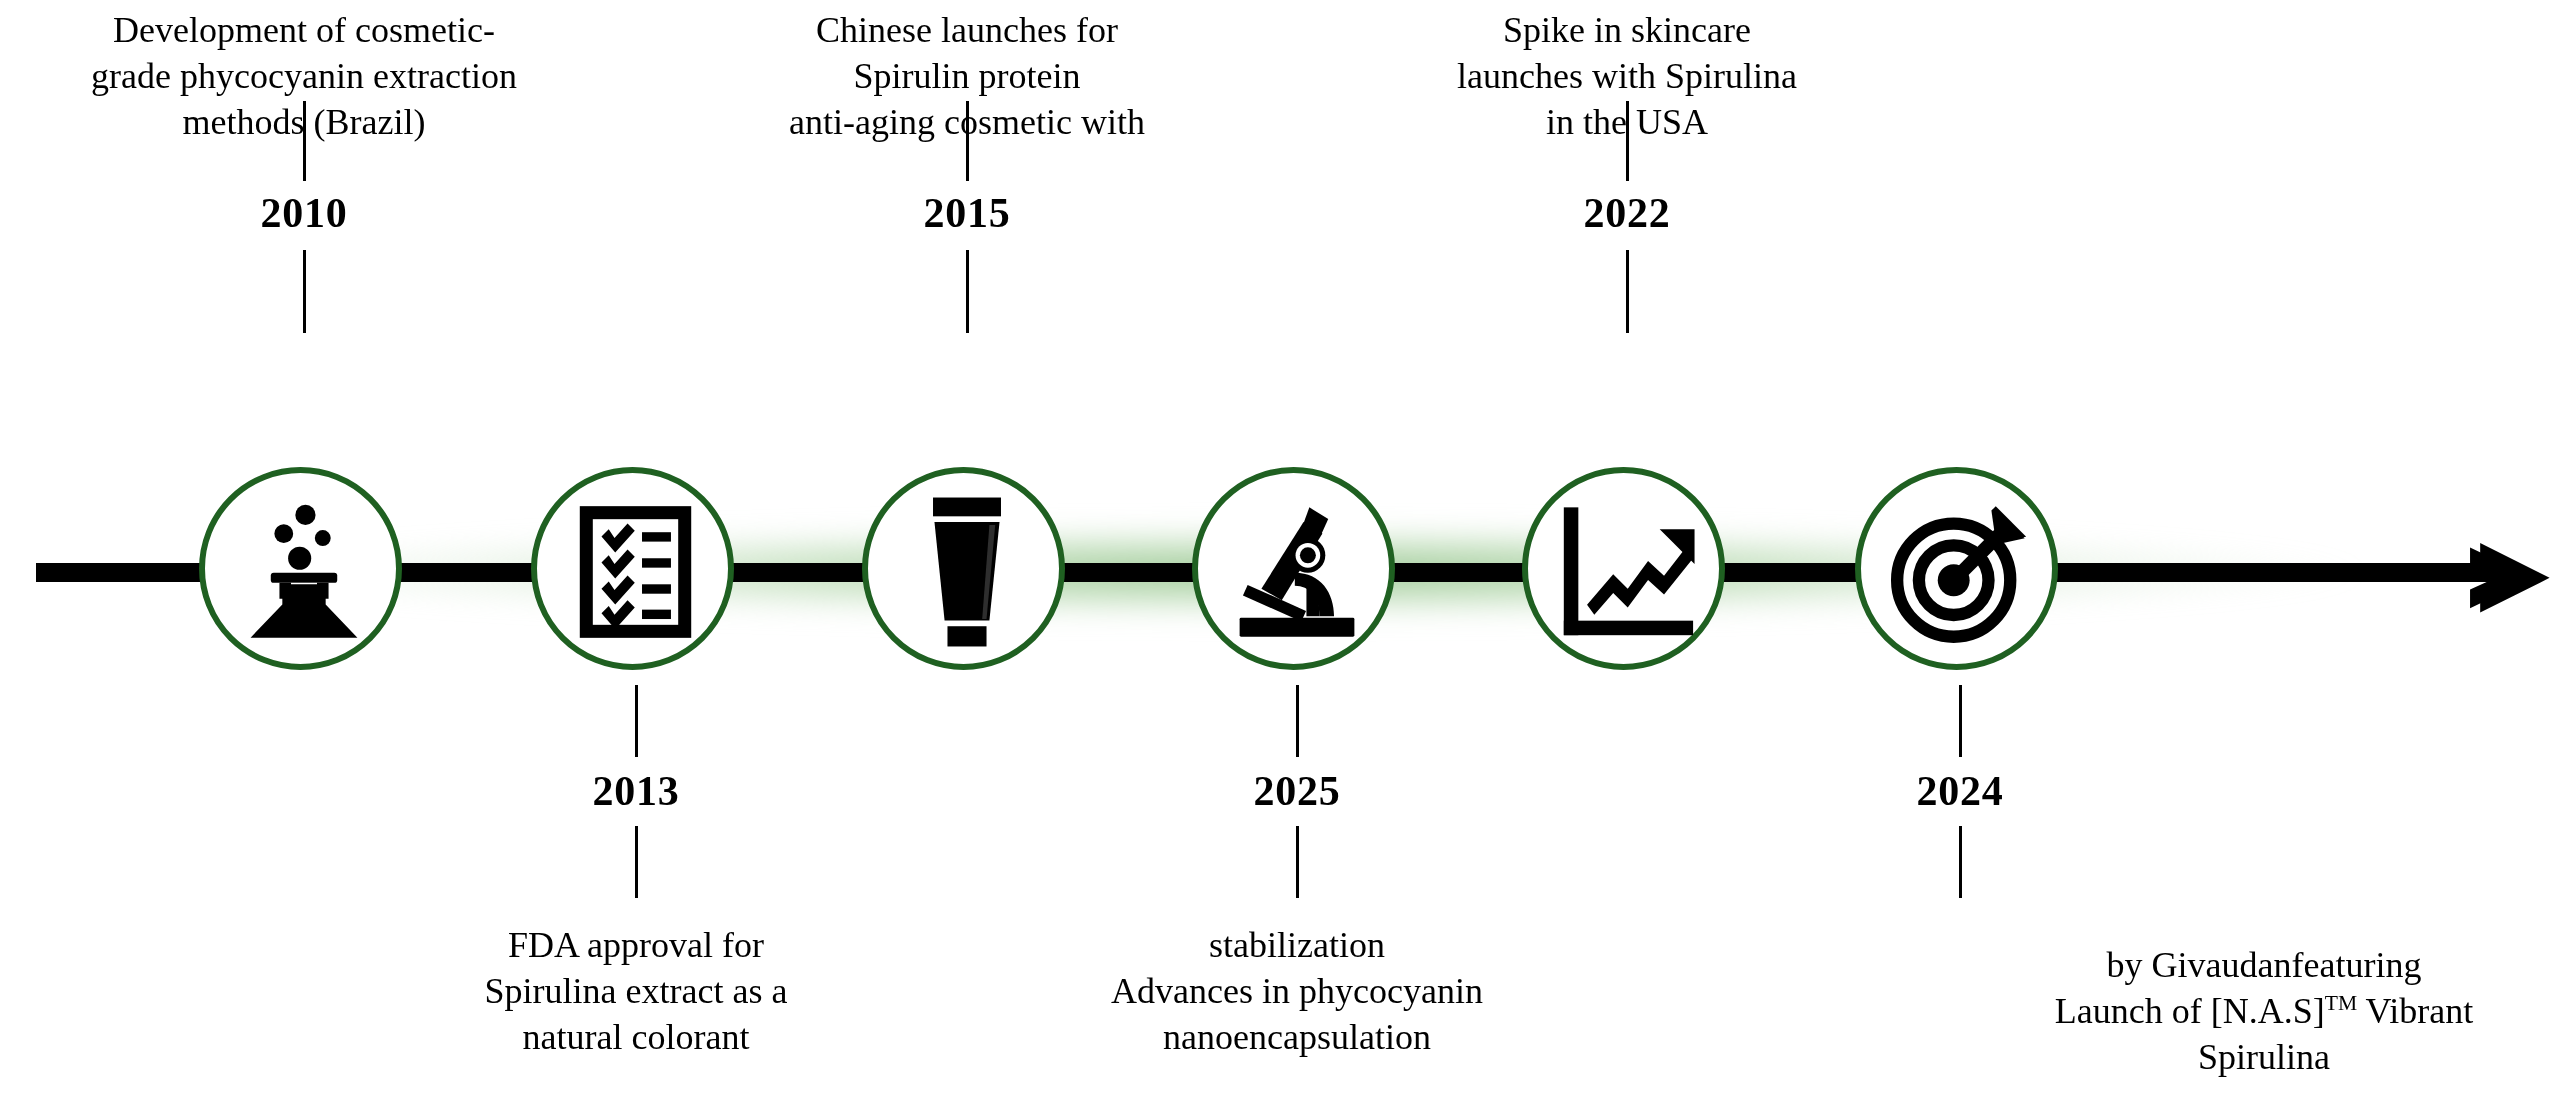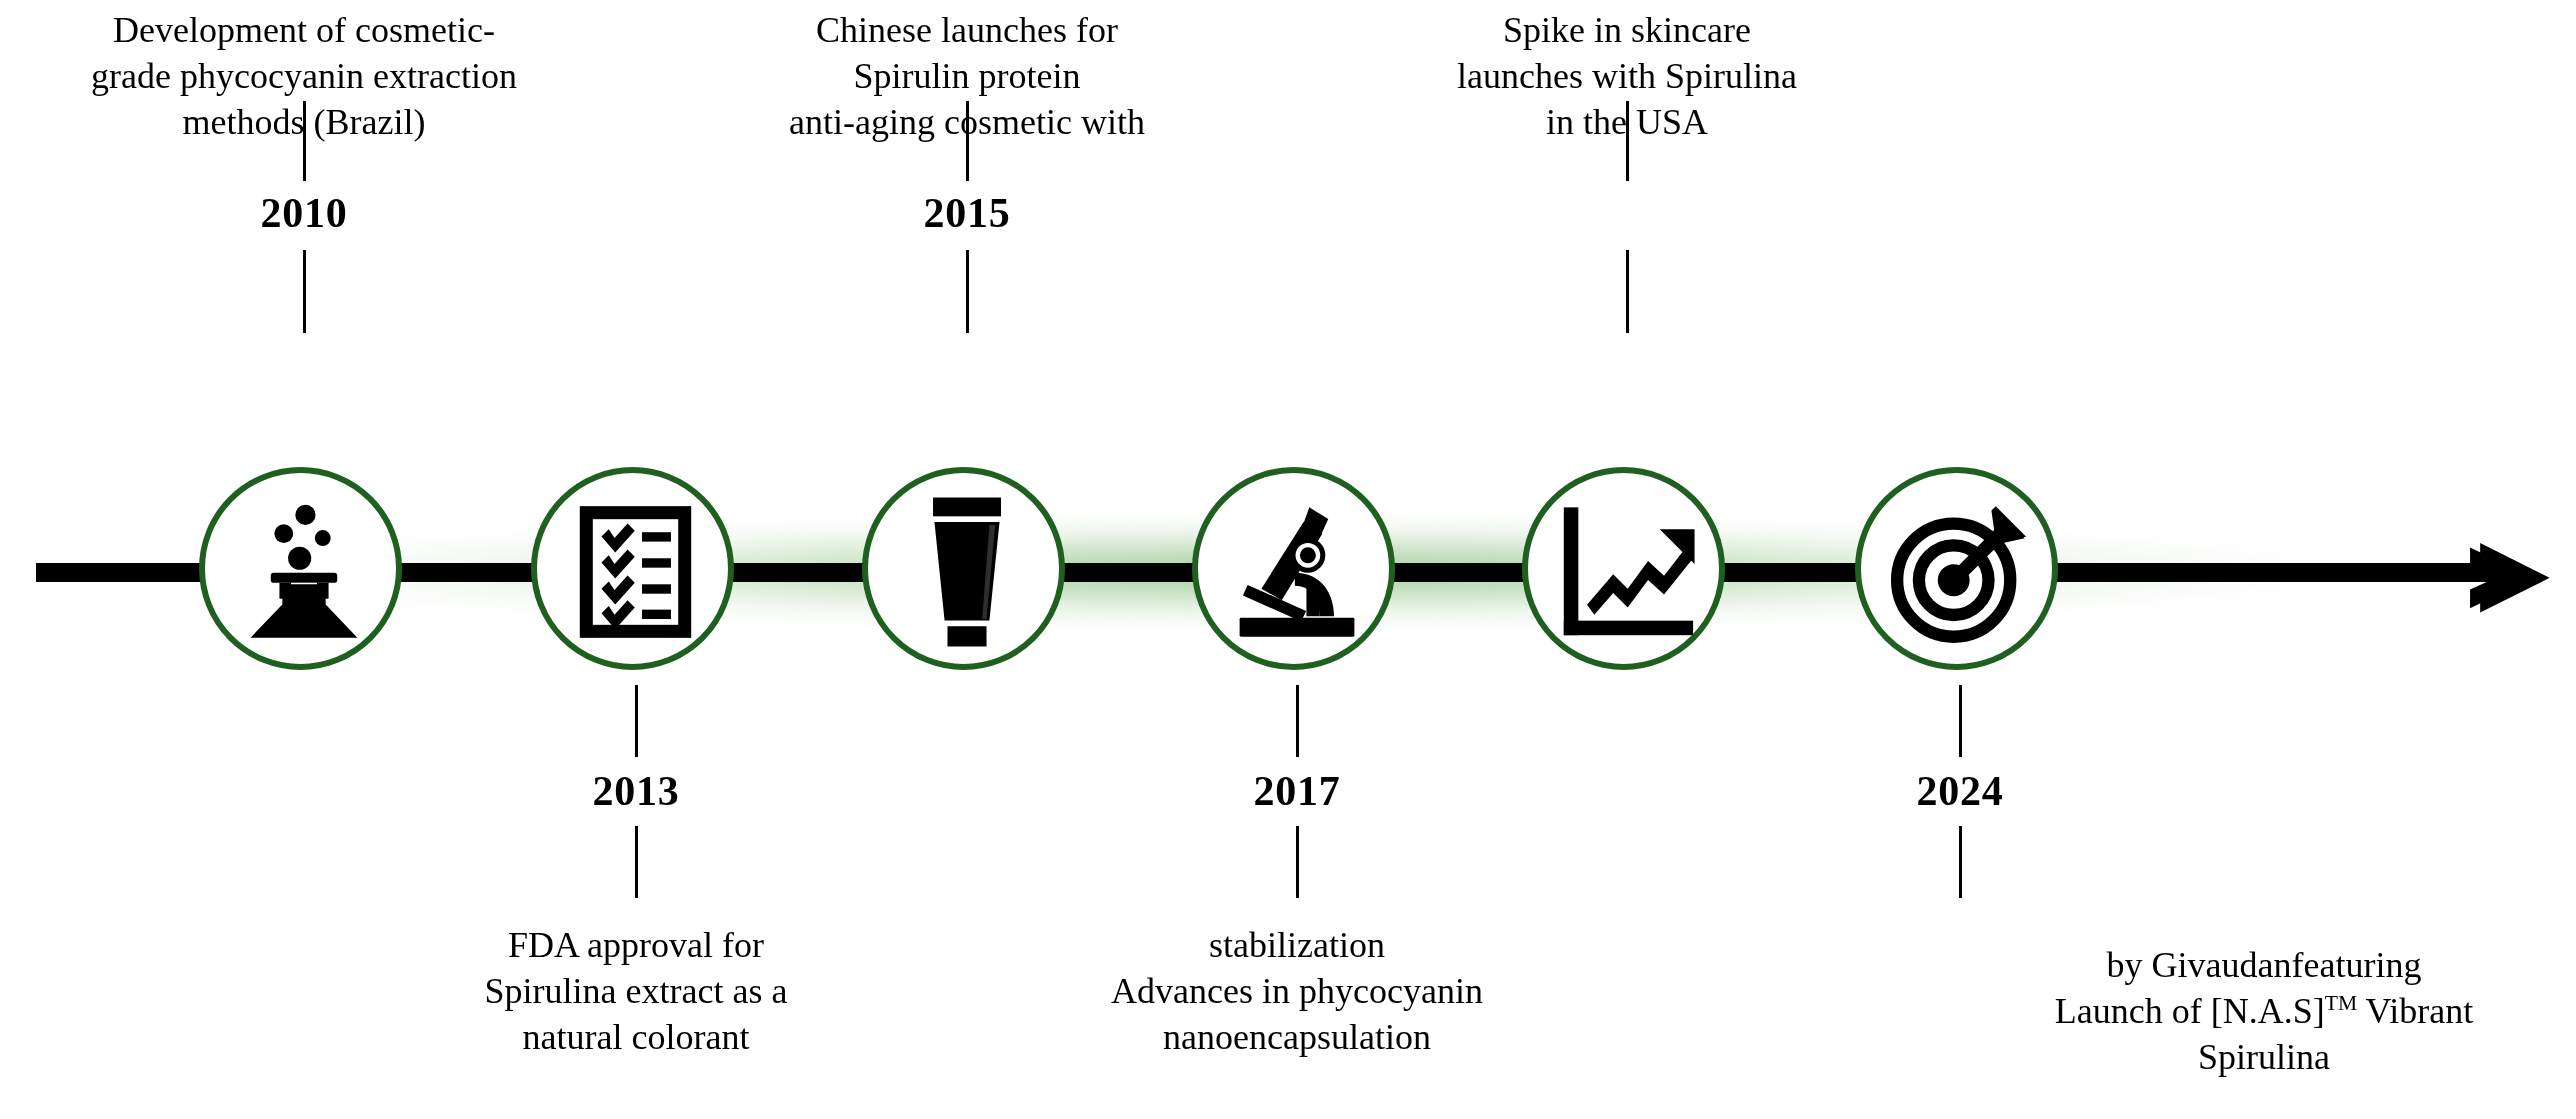--- a/index.html
+++ b/index.html
@@ -222,34 +222,35 @@
           <rect x="20" y="130" width="88" height="16" transform="rotate(24 64 138)"></rect>
           <rect x="16" y="158" width="158" height="26" rx="2"></rect>
         </g>
         <circle cx="110" cy="72" r="24" fill="#000"></circle>
         <circle cx="110" cy="72" r="17" fill="#fff"></circle>
         <circle cx="110" cy="72" r="11" fill="#000"></circle>
       </svg>
     </div>
   </div>
   <div class="stem" style="left:1297px; top:685px; height:72px;"></div>
-  <div class="year" style="left:1297px; top:770px;">2017</div>
+  <div class="year" style="left:1297px; top:770px;">2025</div>
   <div class="stem" style="left:1297px; top:826px; height:72px;"></div>
   <div class="caption" style="left:1297px; top:922px;">
     <div>stabilization</div>
     <div>Advances in phycocyanin</div>
     <div>nanoencapsulation</div>
   </div>
 
   <div class="stem" style="left:1627px; top:101px; height:80px;"></div>
   <div class="caption" style="left:1627px; top:7.2px;">
     <div>Spike in skincare</div>
     <div>launches with Spirulina</div>
     <div>in the USA</div>
   </div>
+  <div class="year" style="left:1627px; top:192px;">2022</div>
   <div class="stem" style="left:1627px; top:250px; height:83px;"></div>
 
   <div class="node" style="left:1627px;">
     <div class="node-circle"></div>
     <div class="node-icon">
       <svg width="138" height="138" viewBox="0 0 190 190">
         <g fill="#000">
           <rect x="8" y="6" width="20" height="176"></rect>
           <rect x="8" y="162" width="178" height="20"></rect>
           <path d="M40,140 L76,98 L96,118 L124,80 L146,100 L174,64 L186,76 L146,126 L124,106 L96,144 L76,124 L50,154 Z"></path>

